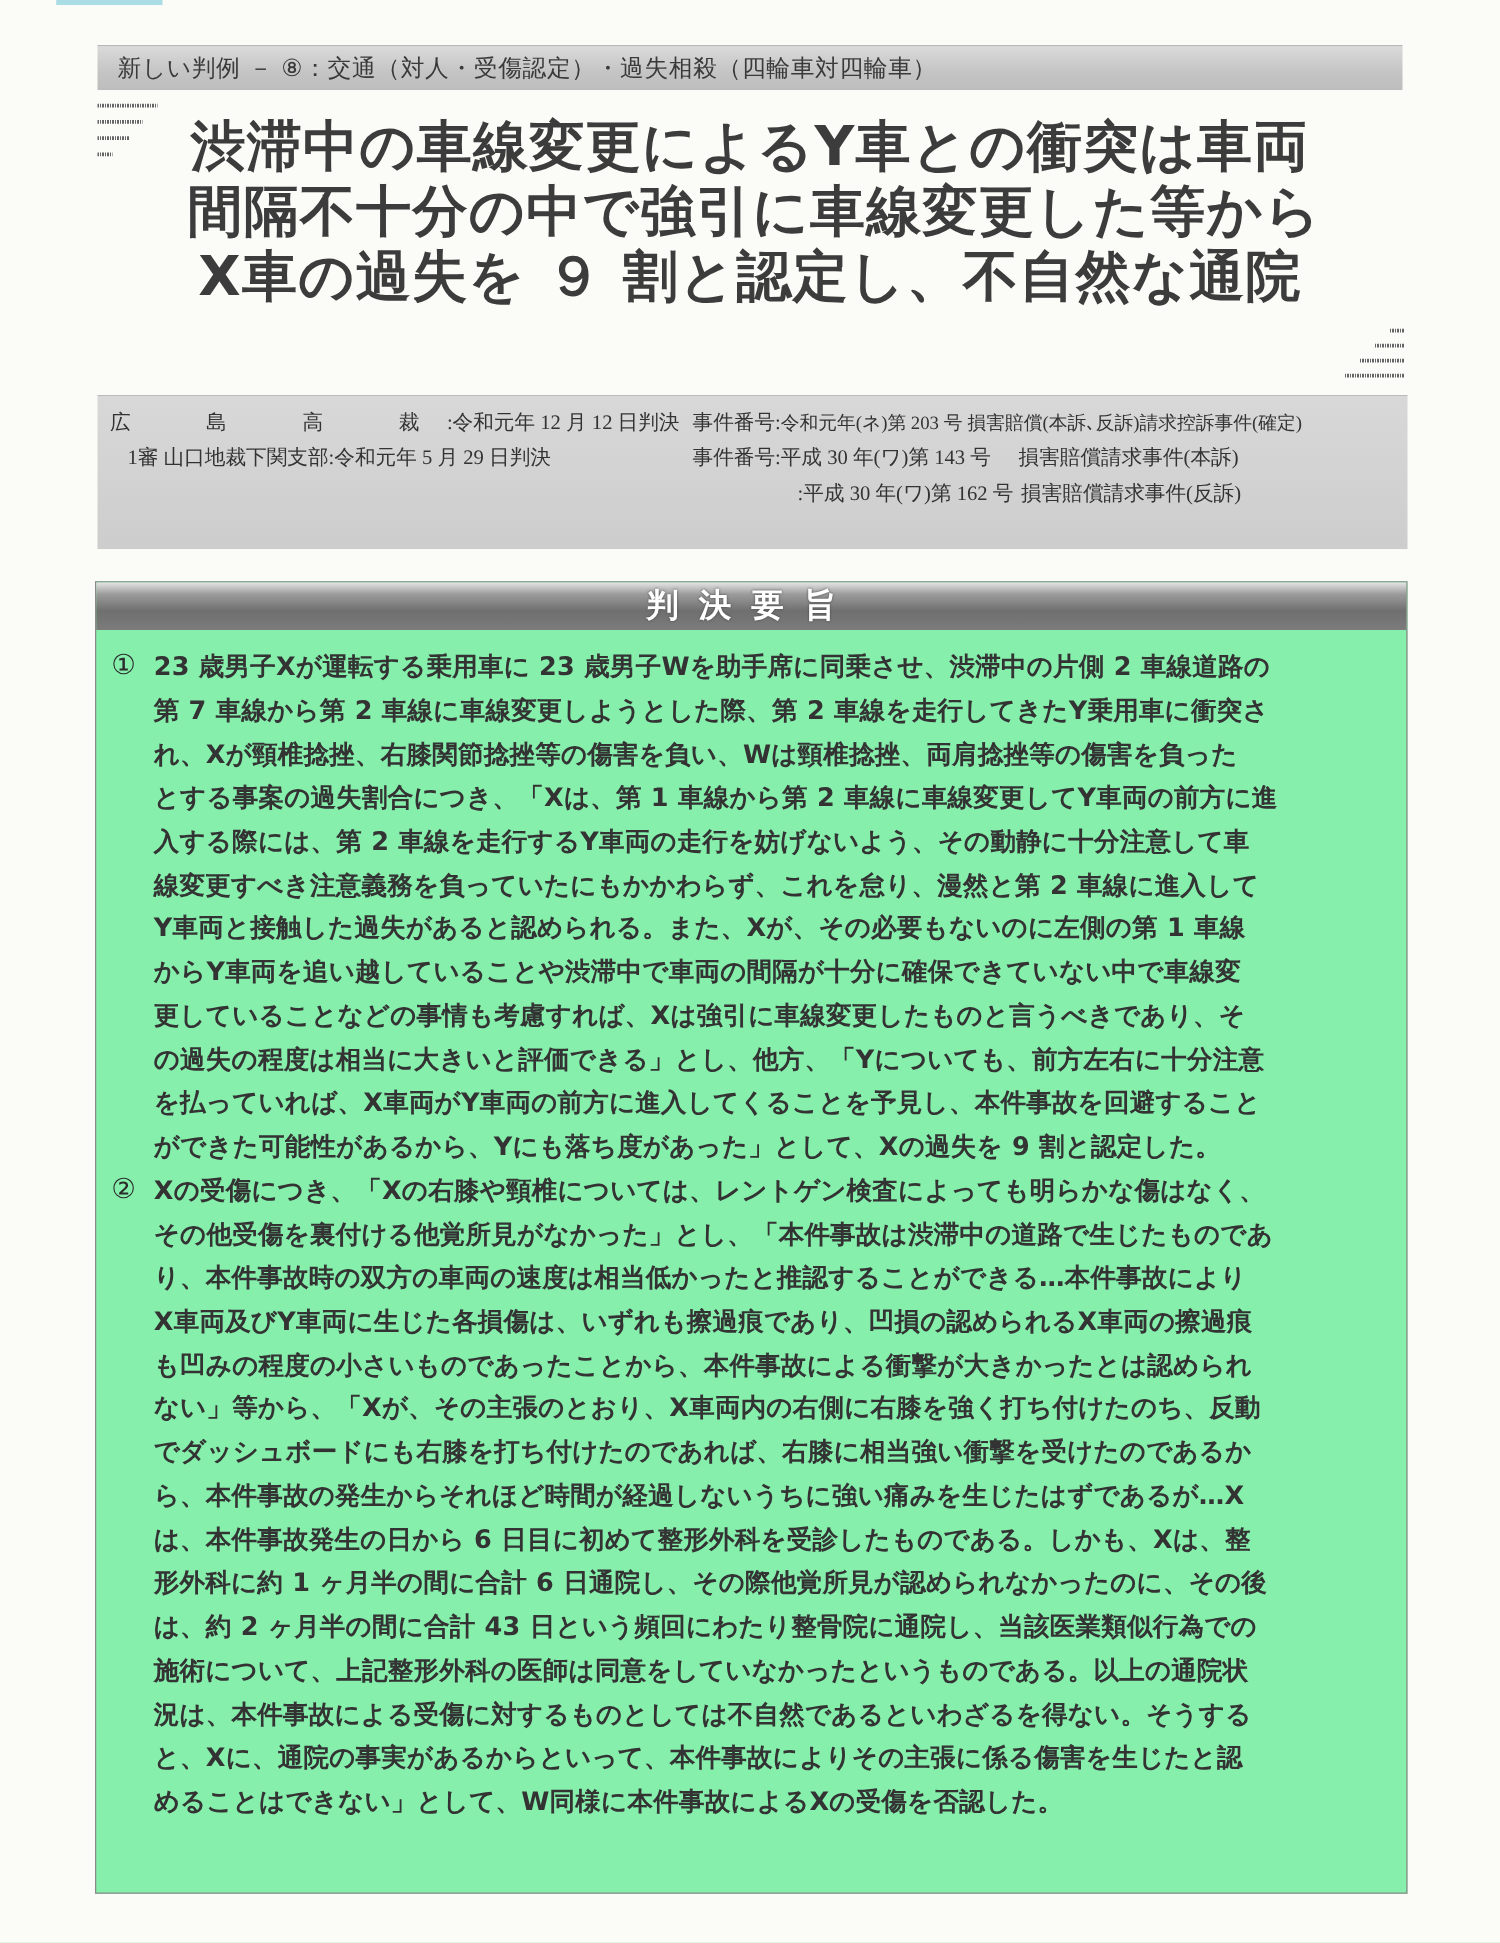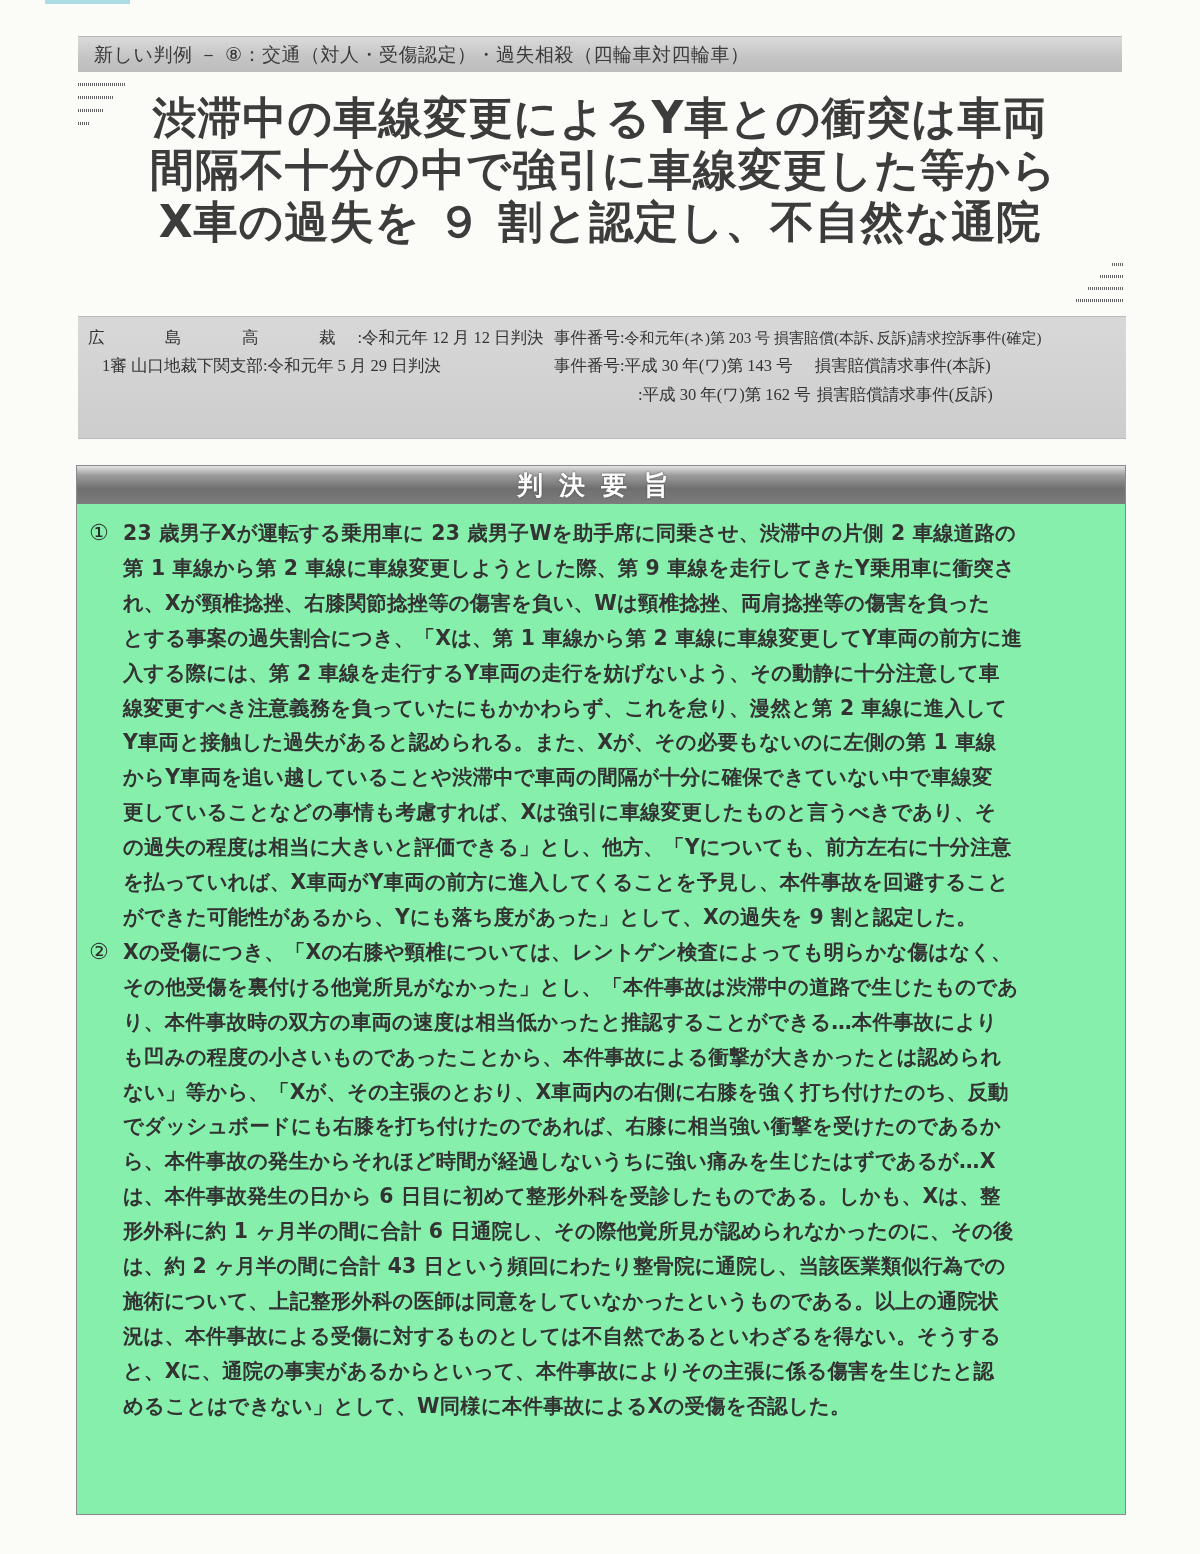--- a/index.html
+++ b/index.html
@@ -131,39 +131,40 @@
 
 <div class="summary">
   <div class="summary-head">
     <span>判決要旨</span>
   </div>
   <div class="summary-body">
     <div class="item">
       <div class="item-num">①</div>
       <div class="item-text">
         <div>23 歳男子Xが運転する乗用車に 23 歳男子Wを助手席に同乗させ、渋滞中の片側 2 車線道路の</div>
-        <div>第 1 車線から第 2 車線に車線変更しようとした際、第 9 車線を走行してきたY乗用車に衝突さ</div>
+        <div>第 7 車線から第 2 車線に車線変更しようとした際、第 2 車線を走行してきたY乗用車に衝突さ</div>
         <div>れ、Xが頸椎捻挫、右膝関節捻挫等の傷害を負い、Wは頸椎捻挫、両肩捻挫等の傷害を負った</div>
         <div>とする事案の過失割合につき、「Xは、第 1 車線から第 2 車線に車線変更してY車両の前方に進</div>
         <div>入する際には、第 2 車線を走行するY車両の走行を妨げないよう、その動静に十分注意して車</div>
         <div>線変更すべき注意義務を負っていたにもかかわらず、これを怠り、漫然と第 2 車線に進入して</div>
         <div>Y車両と接触した過失があると認められる。また、Xが、その必要もないのに左側の第 1 車線</div>
         <div>からY車両を追い越していることや渋滞中で車両の間隔が十分に確保できていない中で車線変</div>
         <div>更していることなどの事情も考慮すれば、Xは強引に車線変更したものと言うべきであり、そ</div>
         <div>の過失の程度は相当に大きいと評価できる」とし、他方、「Yについても、前方左右に十分注意</div>
         <div>を払っていれば、X車両がY車両の前方に進入してくることを予見し、本件事故を回避すること</div>
         <div>ができた可能性があるから、Yにも落ち度があった」として、Xの過失を 9 割と認定した。</div>
       </div>
     </div>
     <div class="item">
       <div class="item-num">②</div>
       <div class="item-text">
         <div>Xの受傷につき、「Xの右膝や頸椎については、レントゲン検査によっても明らかな傷はなく、</div>
         <div>その他受傷を裏付ける他覚所見がなかった」とし、「本件事故は渋滞中の道路で生じたものであ</div>
         <div>り、本件事故時の双方の車両の速度は相当低かったと推認することができる…本件事故により</div>
+        <div>X車両及びY車両に生じた各損傷は、いずれも擦過痕であり、凹損の認められるX車両の擦過痕</div>
         <div>も凹みの程度の小さいものであったことから、本件事故による衝撃が大きかったとは認められ</div>
         <div>ない」等から、「Xが、その主張のとおり、X車両内の右側に右膝を強く打ち付けたのち、反動</div>
         <div>でダッシュボードにも右膝を打ち付けたのであれば、右膝に相当強い衝撃を受けたのであるか</div>
         <div>ら、本件事故の発生からそれほど時間が経過しないうちに強い痛みを生じたはずであるが…X</div>
         <div>は、本件事故発生の日から 6 日目に初めて整形外科を受診したものである。しかも、Xは、整</div>
         <div>形外科に約 1 ヶ月半の間に合計 6 日通院し、その際他覚所見が認められなかったのに、その後</div>
         <div>は、約 2 ヶ月半の間に合計 43 日という頻回にわたり整骨院に通院し、当該医業類似行為での</div>
         <div>施術について、上記整形外科の医師は同意をしていなかったというものである。以上の通院状</div>
         <div>況は、本件事故による受傷に対するものとしては不自然であるといわざるを得ない。そうする</div>
         <div>と、Xに、通院の事実があるからといって、本件事故によりその主張に係る傷害を生じたと認</div>

